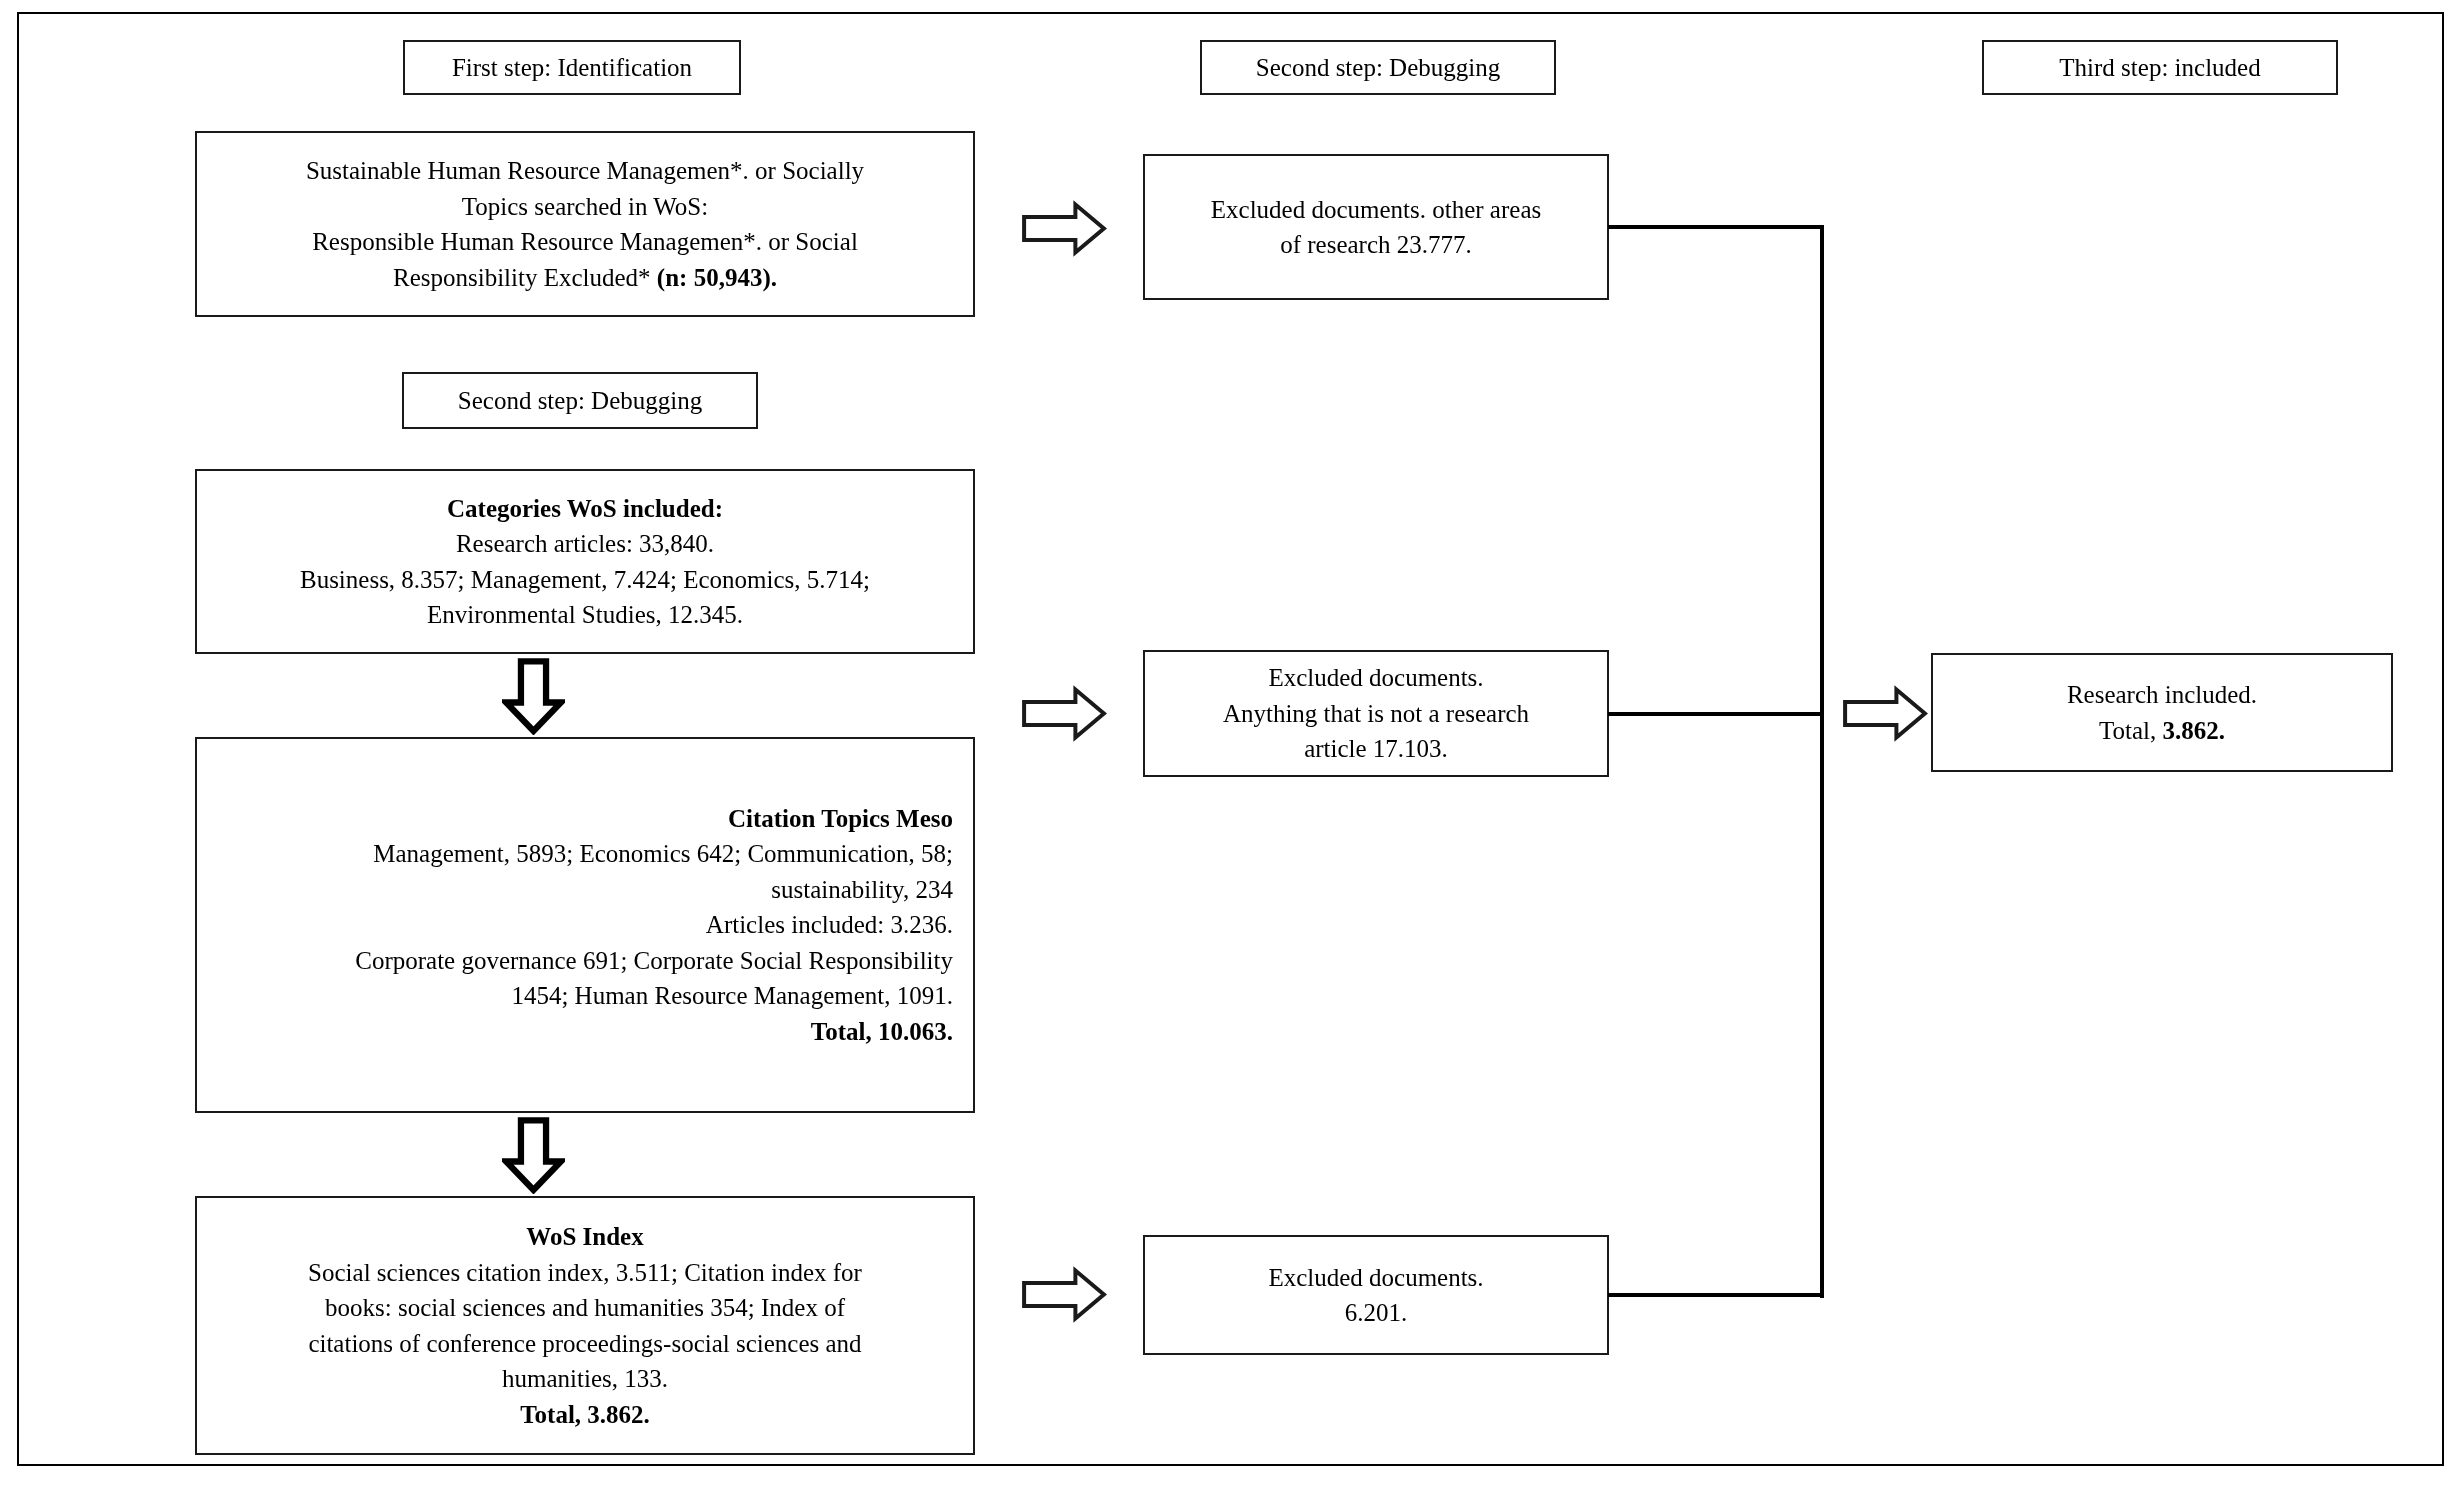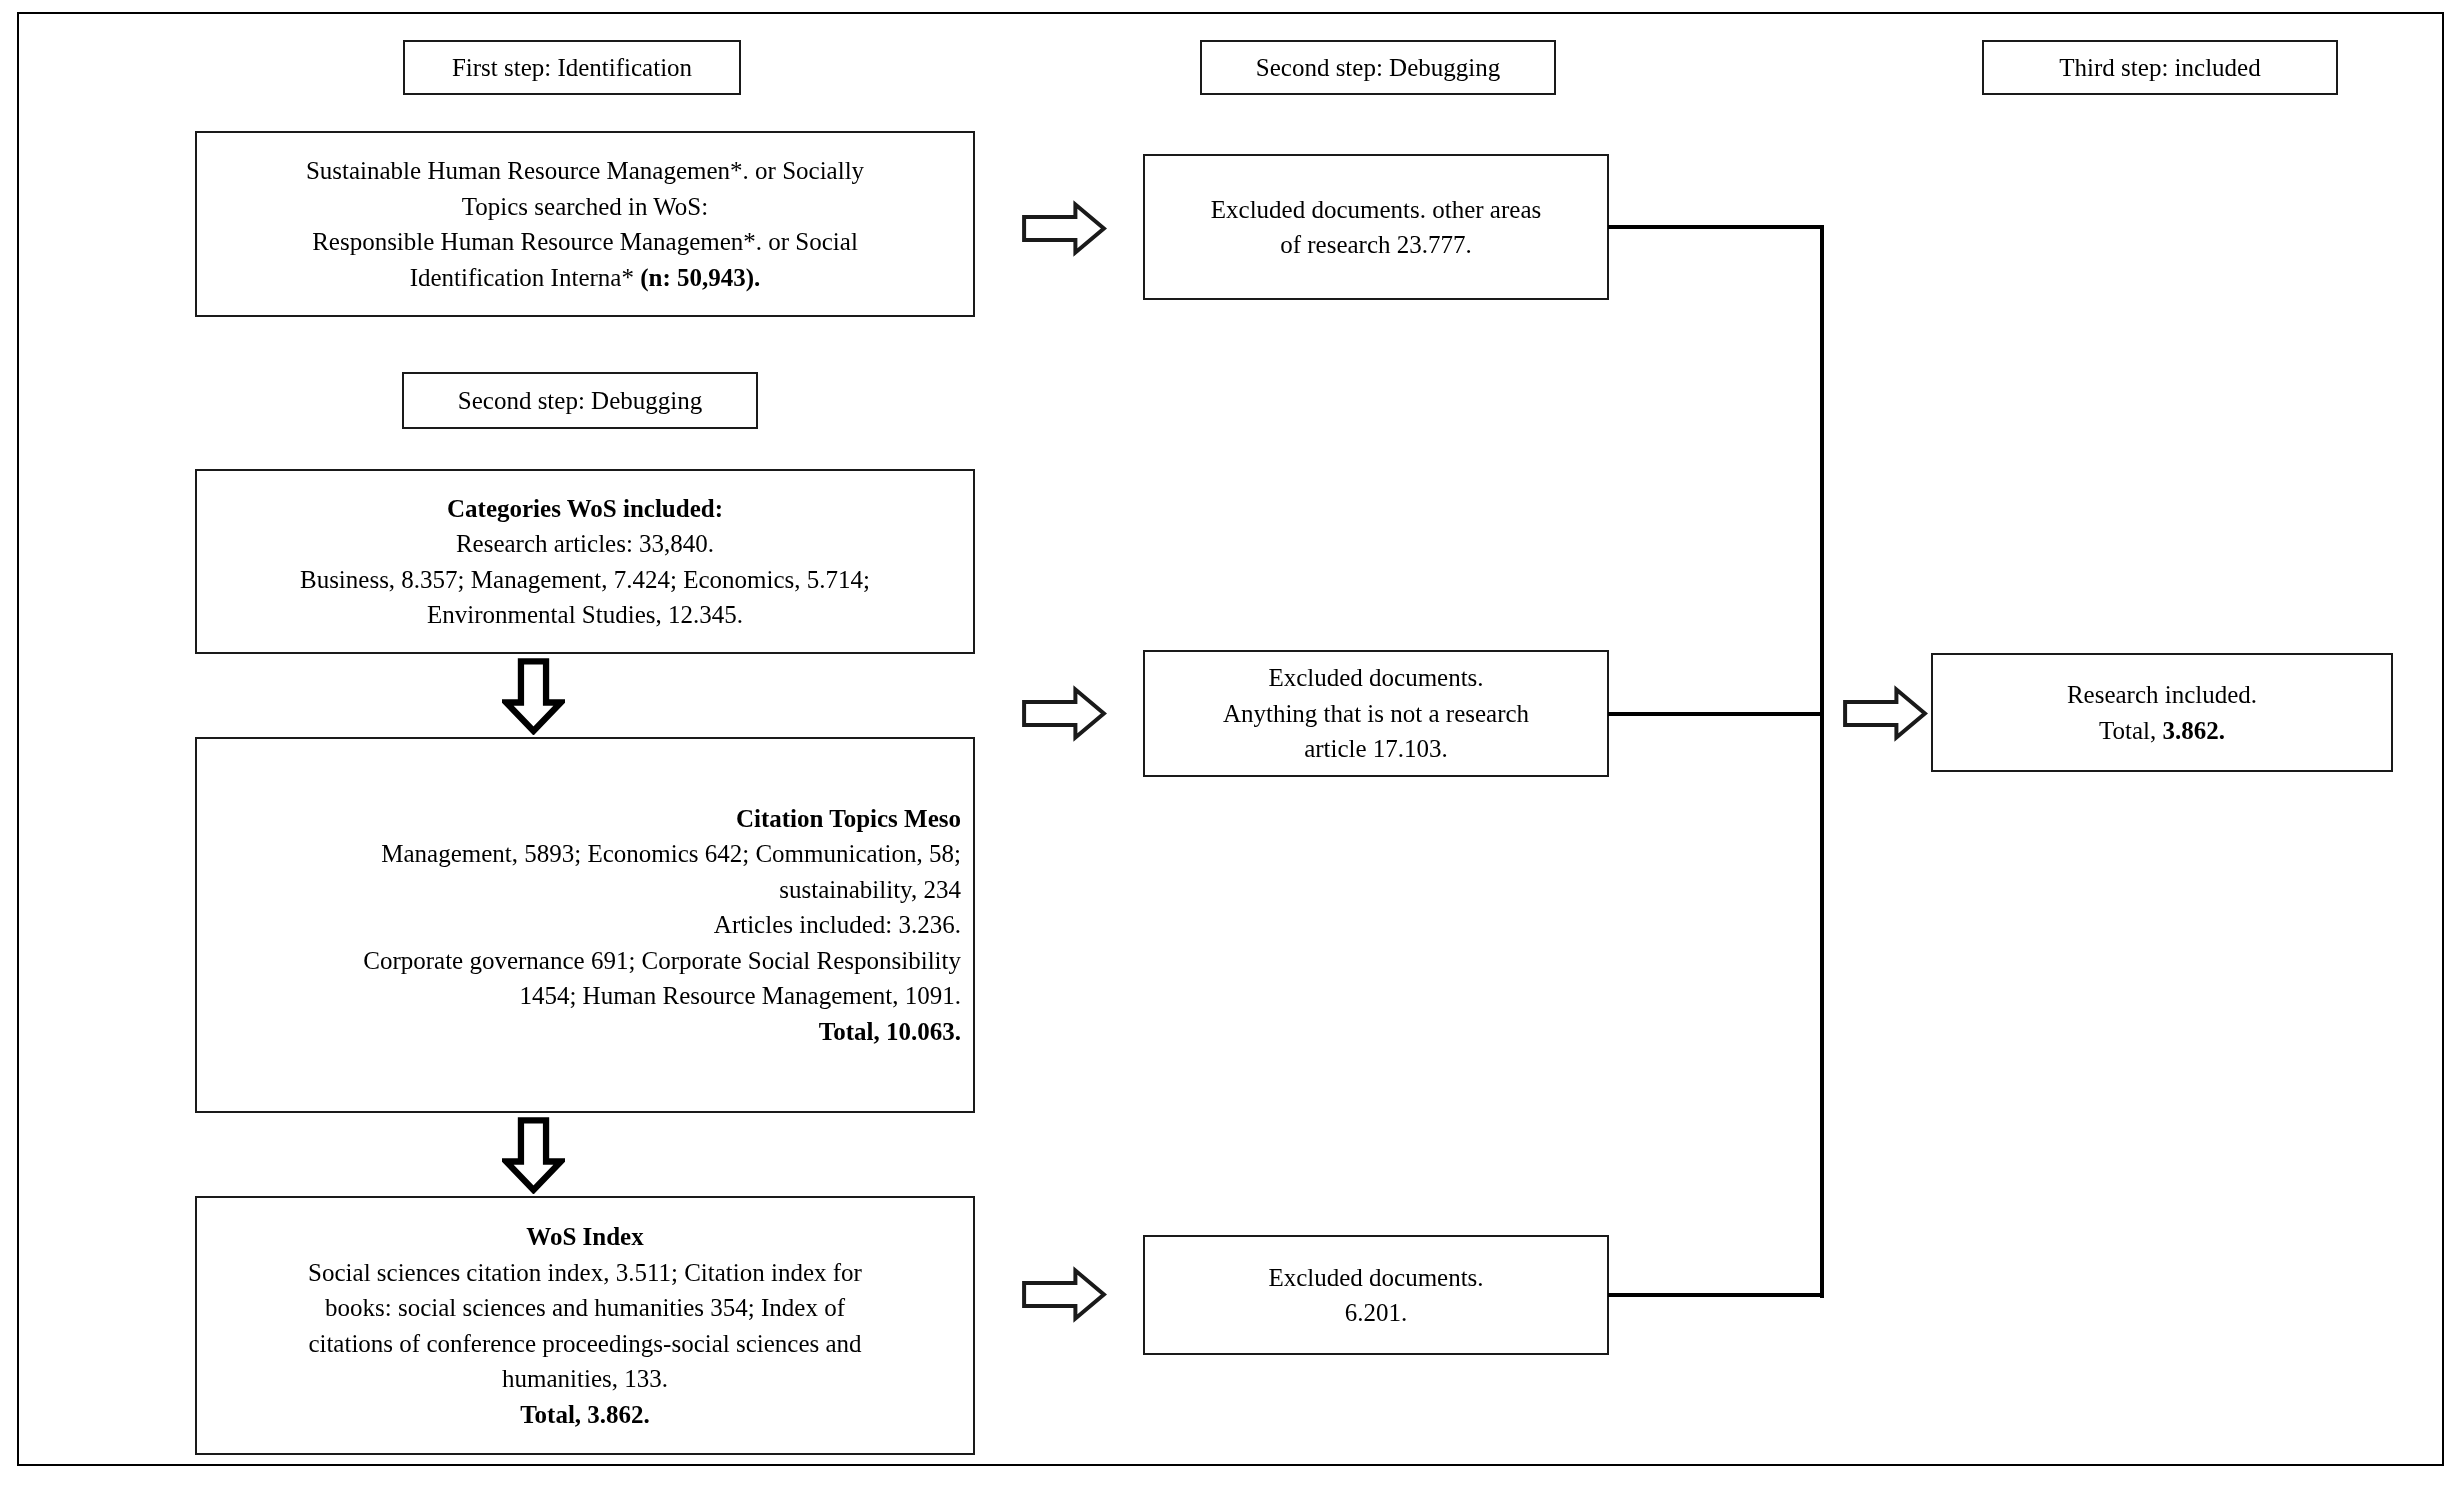--- a/index.html
+++ b/index.html
@@ -35,21 +35,21 @@
     border: 2.3px solid #1a1a1a;
     background: #ffffff;
     display: flex;
     align-items: center;
     justify-content: center;
     text-align: center;
     line-height: 1.42;
   }
   .box .txt {
     width: 100%;
-    padding: 0 12px;
+    padding: 0 20px;
     box-sizing: border-box;
   }
   .header-box {
     font-size: 25px;
   }
   .content-box {
     font-size: 25px;
   }
   .bold { font-weight: bold; }
 
@@ -90,21 +90,21 @@
 
   <div class="box header-box" style="left:402px; top:372px; width:356px; height:57px;">
     <div class="txt">Second step: Debugging</div>
   </div>
 
   <div class="box content-box" style="left:195px; top:131px; width:780px; height:186px;">
     <div class="txt">
       <div>Sustainable Human Resource Managemen*. or Socially</div>
       <div>Topics searched in WoS:</div>
       <div>Responsible Human Resource Managemen*. or Social</div>
-      <div><span>Identification Interna* </span><span class="bold">(n: 50,943).</span></div>
+      <div><span>Responsibility Excluded* </span><span class="bold">(n: 50,943).</span></div>
     </div>
   </div>
 
   <div class="box content-box" style="left:195px; top:469px; width:780px; height:185px;">
     <div class="txt">
       <div class="bold">Categories WoS included:</div>
       <div>Research articles: 33,840.</div>
       <div>Business, 8.357; Management, 7.424; Economics, 5.714;</div>
       <div>Environmental Studies, 12.345.</div>
     </div>

